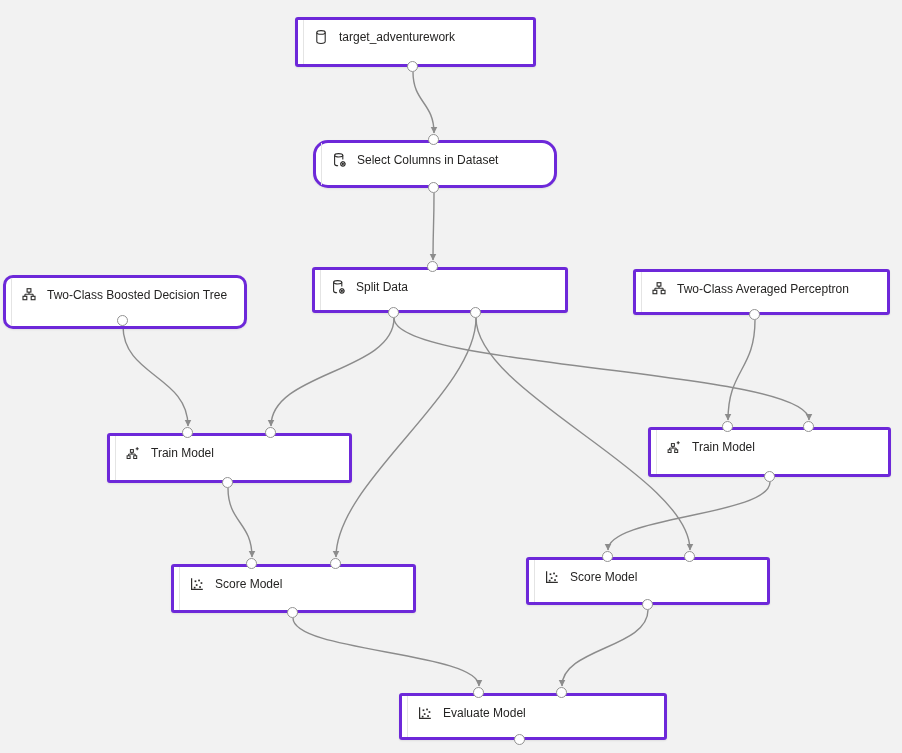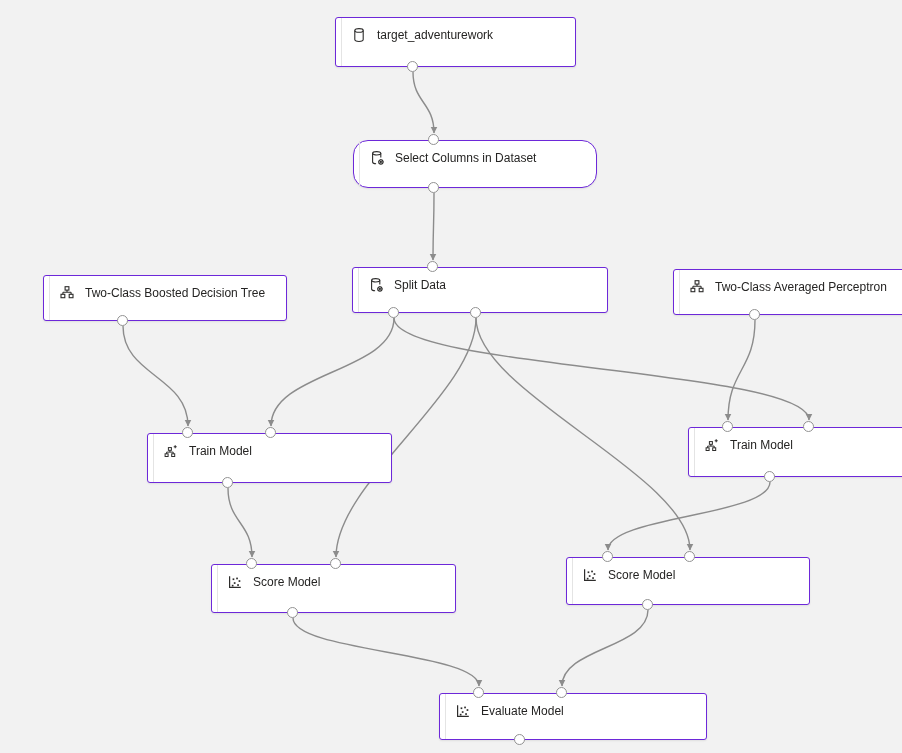--- a/index.html
+++ b/index.html
@@ -17,26 +17,25 @@
   #edge-layer {
     position: absolute;
     left: 0; top: 0;
     width: 902px; height: 753px;
     pointer-events: none;
   }
   #edge-layer path { pointer-events: stroke; }
   .node {
     position: absolute;
     background: #ffffff;
-    border: 1px solid #6d28d9;
+    border: 3px solid #6d28d9;
     border-radius: 3px;
     box-shadow: 0 1px 2px rgba(0,0,0,0.08);
     box-sizing: border-box;
     cursor: move;
-    margin-left: 40px;
   }
   .node::before {
     content: '';
     position: absolute;
     left: 5px; top: 0; bottom: 0;
     width: 1px;
     background: #e4e4e4;
   }
   .node-header {
     display: flex;
@@ -131,21 +130,21 @@
               <circle cx="11.9" cy="11.9" r="0.5" fill="#2d2c2b"></circle>
               <path d="M11.9 9.1v1 M11.9 13.7v1 M9.1 11.9h1 M13.7 11.9h1 M10 10l.7.7 M13.1 13.1l.7.7 M13.8 10l-.7.7 M10.7 13.1l-.7.7" stroke-width="0.9"></path>
             </svg>
           </span>
           <span class="node-label">Split Data</span>
         </div>
       </div>
       <div class="port" style="left: 427.1px; top: 261.1px;"></div>
       <div class="port" style="left: 388.1px; top: 307.1px;"></div>
       <div class="port" style="left: 470.1px; top: 307.1px;"></div>
-      <div class="node" style="left: 3px; top: 275px; width: 244px; height: 46px;">
+      <div class="node" style="left: 3px; top: 275px; width: 244px; height: 54px; border-radius: 10px;">
         <div class="node-header">
           <span class="node-icon">
             <svg viewBox="0 0 16 16" fill="none" stroke="#2d2c2b" stroke-width="1.1">
               <rect x="6.1" y="1.7" width="3.8" height="3.4"></rect>
               <path d="M8 5.1v2.2 M3.9 7.3h8.2 M3.9 7.3v2 M12.1 7.3v2"></path>
               <rect x="2" y="9.3" width="3.8" height="3.4"></rect>
               <rect x="10.2" y="9.3" width="3.8" height="3.4"></rect>
             </svg>
           </span>
           <span class="node-label">Two-Class Boosted Decision Tree</span>

